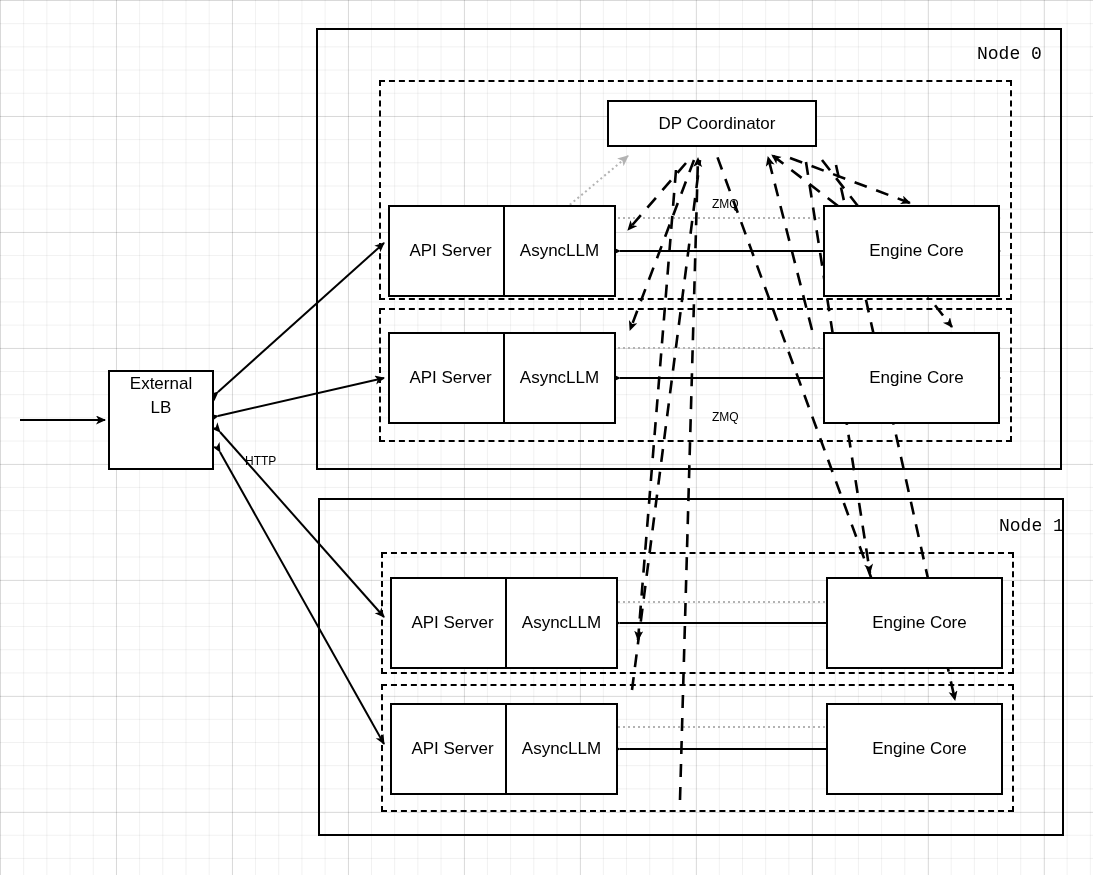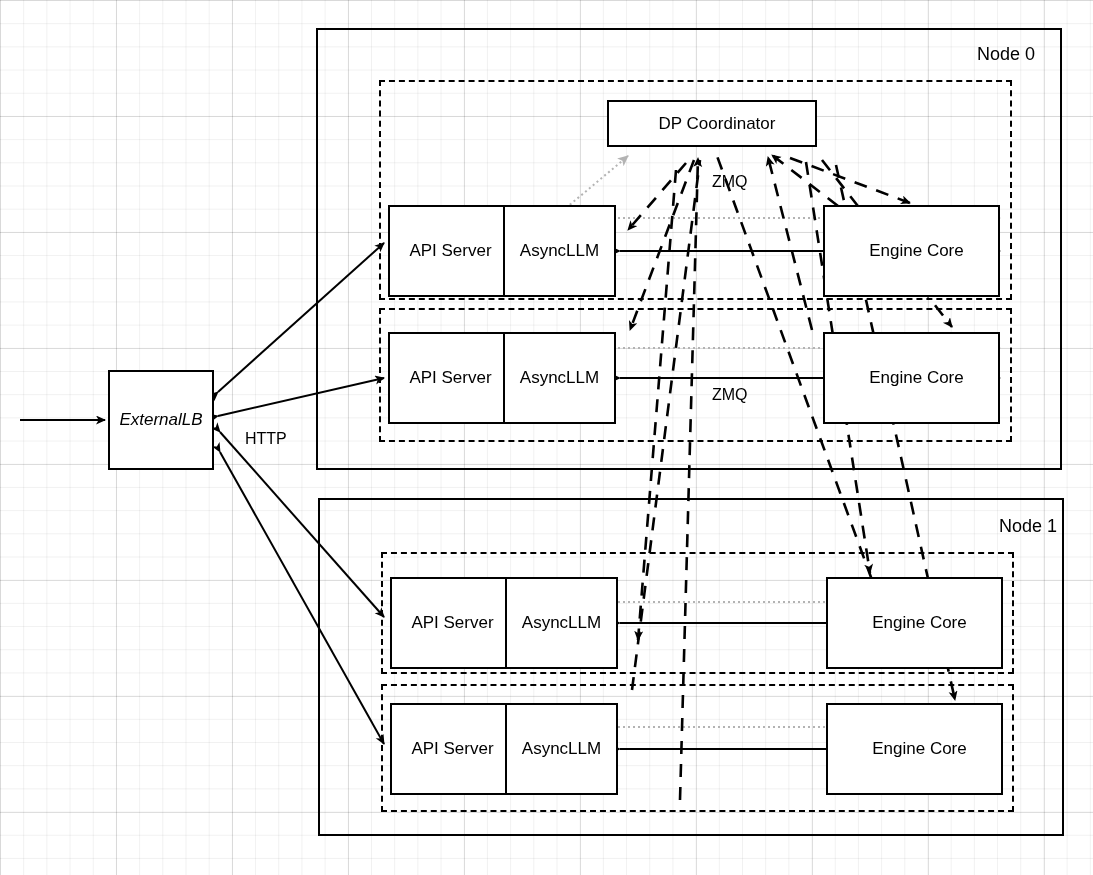--- a/index.html
+++ b/index.html
@@ -52,27 +52,29 @@
     position: absolute;
     box-sizing: border-box;
     background: transparent;
     border: 2.5px dashed #000000;
   }
   .node-label {
     position: absolute;
     font-size: 18px;
     color: #000000;
     white-space: nowrap;
+    font-family: Liberation Mono, monospace;
   }
   .edge-label {
     position: absolute;
-    font-size: 16px;
+    font-size: 12px;
     color: #000000;
     background: transparent;
     white-space: nowrap;
+    margin-top: 24px;
   }
   .server-box {
     position: absolute;
     box-sizing: border-box;
     background: #ffffff;
     border: 2px solid #000000;
     display: flex;
     align-items: stretch;
   }
   .server-cell {
@@ -87,27 +89,25 @@
   .server-cell.left {
     border-right: 2px solid #000000;
     padding-left: 8px;
   }
   .lb-box {
     position: absolute;
     box-sizing: border-box;
     background: #ffffff;
     border: 2px solid #000000;
     display: flex;
-    flex-direction: row;
+    flex-direction: column;
     align-items: center;
-    justify-content: center;
     font-size: 17px;
     line-height: 1.4;
     color: #000000;
-    font-style: italic;
   }
 </style>
 </head>
 <body>
 
 <div id="canvas">
 
   <svg id="edges" viewBox="0 0 1093 875" xmlns="http://www.w3.org/2000/svg">
     <defs>
       <marker id="arrowBlack" markerWidth="12" markerHeight="12" refX="9" refY="4.5" orient="auto" markerUnits="userSpaceOnUse">

